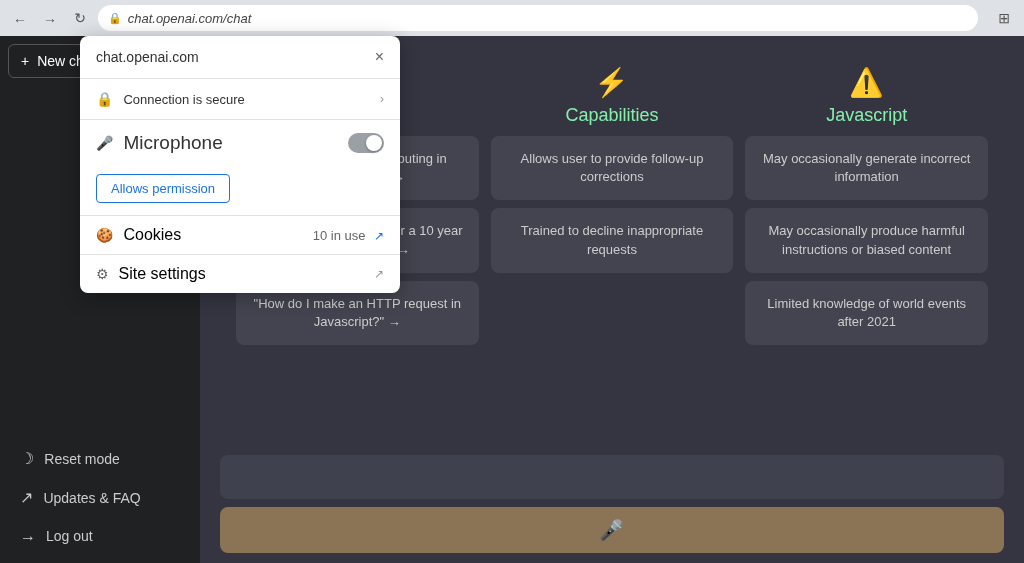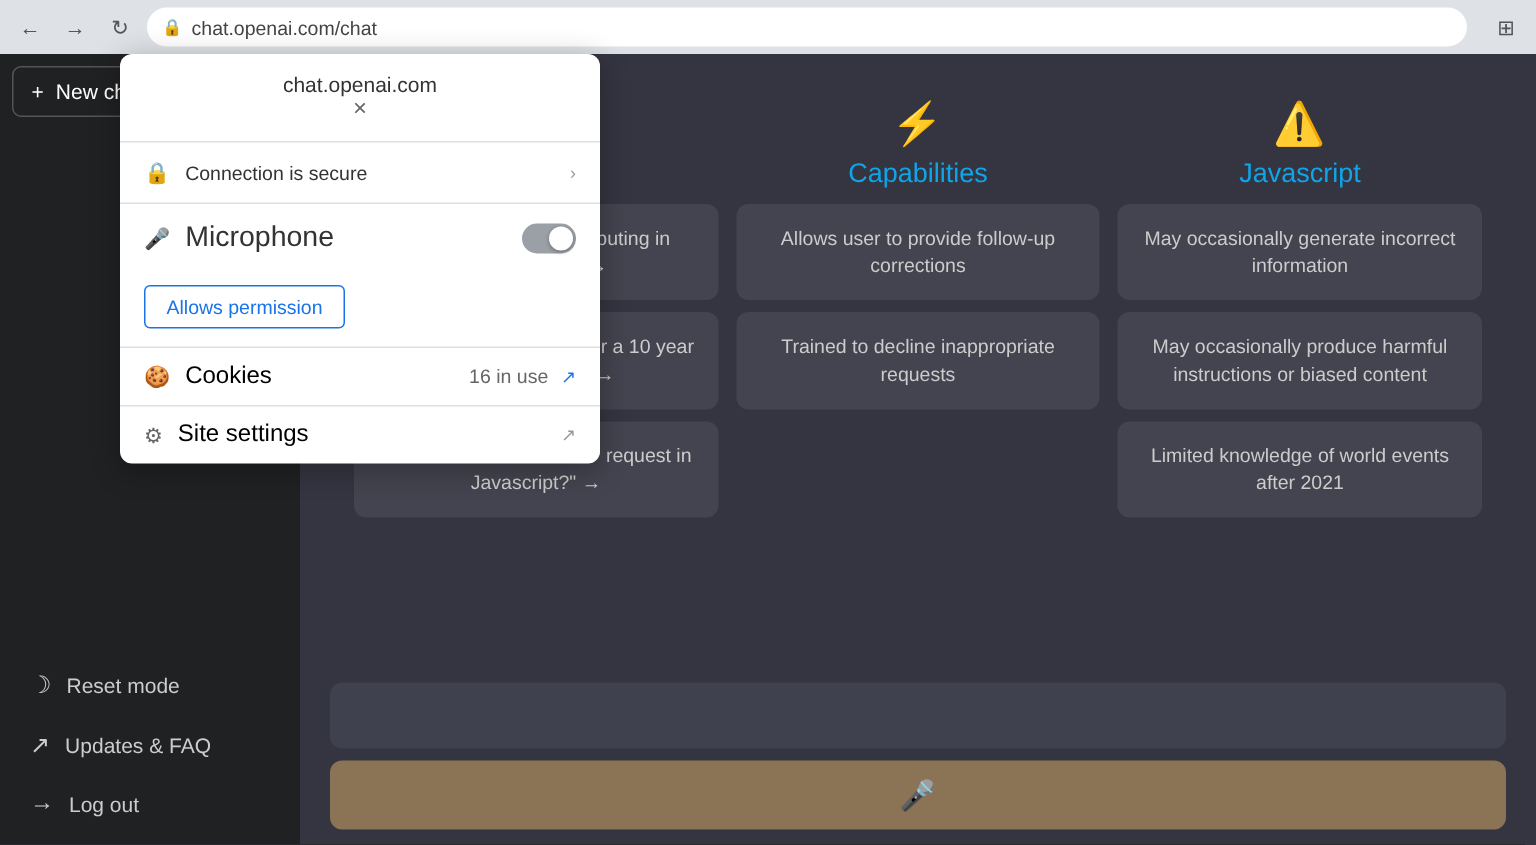--- a/index.html
+++ b/index.html
@@ -39,21 +39,21 @@
       background: white;
       border-radius: 13px;
       display: flex;
       align-items: center;
       padding: 0 10px;
       font-size: 13px;
       color: #333;
       gap: 6px;
     }
     .lock-icon { color: #555; font-size: 11px; }
-    .address-text { color: #444; }
+    .address-text { color: #444; font-style: italic; }
     .browser-actions { display: flex; gap: 4px; margin-left: 8px; }
     .browser-action-btn {
       width: 24px; height: 24px;
       border-radius: 4px;
       border: none;
       background: transparent;
       cursor: pointer;
       color: #555;
       font-size: 14px;
       display: flex; align-items: center; justify-content: center;
@@ -122,21 +122,20 @@
       box-shadow: 0 4px 20px rgba(0,0,0,0.3);
       overflow: hidden;
     }
     .popup-header {
       padding: 12px 16px;
       display: flex;
       align-items: center;
       justify-content: space-between;
       font-size: 14px;
       color: #333;
-      flex-direction: column;
     }
     .popup-close {
       background: none;
       border: none;
       cursor: pointer;
       color: #666;
       font-size: 16px;
     }
     .popup-divider {
       height: 1px;
@@ -248,21 +247,21 @@
       gap: 0;
       margin-bottom: 20px;
     }
     .col-header {
       text-align: center;
       padding: 10px;
     }
     .col-icon { font-size: 28px; color: #ccc; margin-bottom: 6px; }
     .col-title {
       font-size: 18px;
-      color: #0ea5e9;
+      color: #86efac;
       font-weight: 400;
     }
 
     .col-cards {
       padding: 0 6px;
       display: flex;
       flex-direction: column;
       gap: 8px;
     }
     .card {
@@ -354,21 +353,21 @@
 
     <div class="popup-divider"></div>
 
     
     <div class="cookies-row">
       <div class="cookies-left">
         <span class="popup-item-icon">🍪</span>
         <span>Cookies</span>
       </div>
       <div>
-        <span class="cookies-count">16 in use</span>
+        <span class="cookies-count">10 in use</span>
         <span class="cookies-external">↗</span>
       </div>
     </div>
     <div class="popup-divider"></div>
 
     
     <div class="site-settings-row">
       <div class="site-settings-left">
         <span class="popup-item-icon">⚙</span>
         <span>Site settings</span>

